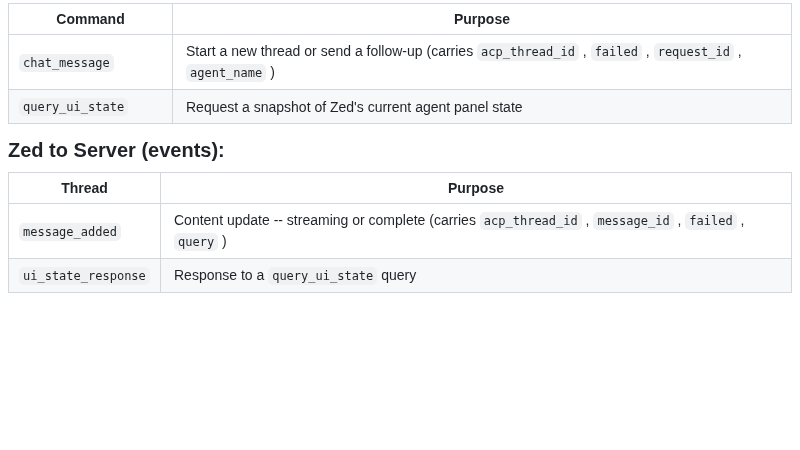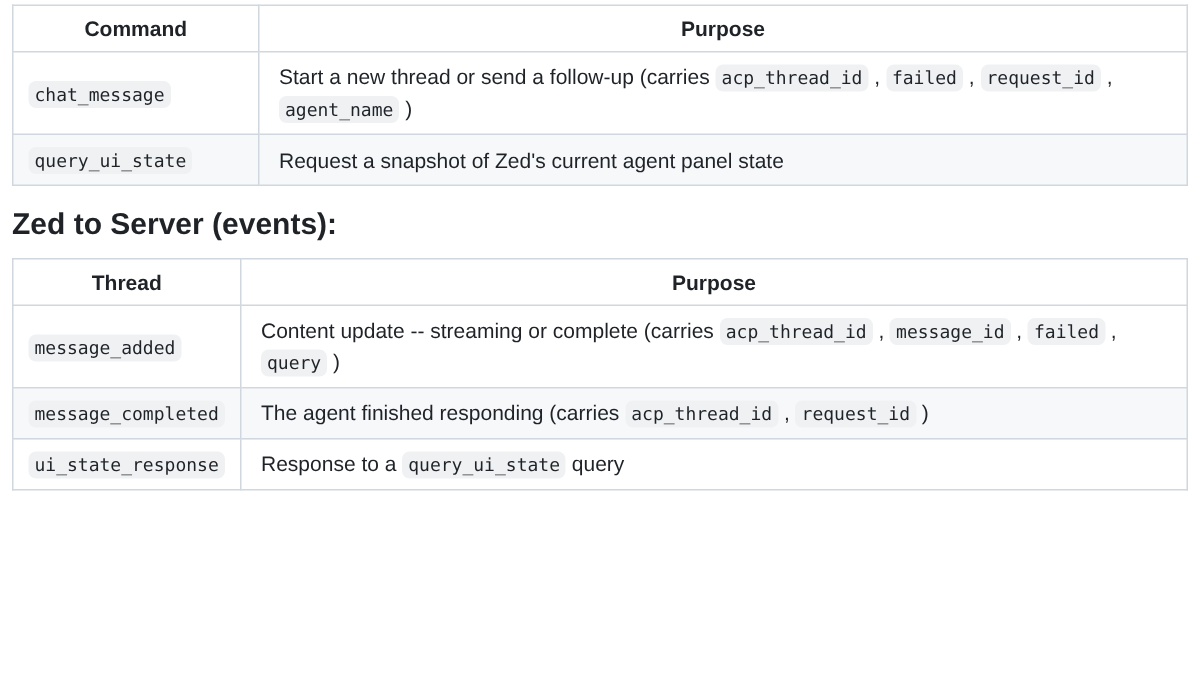--- a/index.html
+++ b/index.html
@@ -86,22 +86,18 @@
           <th>Thread</th>
           <th>Purpose</th>
         </tr>
       </thead>
       <tbody>
         <tr>
           <td class="key-cell"><code class="inline-code">message_added</code></td>
           <td class="purpose-cell">Content update -- streaming or complete (carries <code class="inline-code">acp_thread_id</code> , <code class="inline-code">message_id</code> , <code class="inline-code">failed</code> , <code class="inline-code">query</code> )</td>
         </tr>
         <tr>
-          <td class="key-cell"><code class="inline-code">message_completed</code></td>
-          <td class="purpose-cell">The agent finished responding (carries <code class="inline-code">acp_thread_id</code> , <code class="inline-code">request_id</code> )</td>
-        </tr>
-        <tr>
           <td class="key-cell"><code class="inline-code">ui_state_response</code></td>
           <td class="purpose-cell">Response to a <code class="inline-code">query_ui_state</code> query</td>
         </tr>
       </tbody>
     </table>
 </main>
 
 </body></html>

